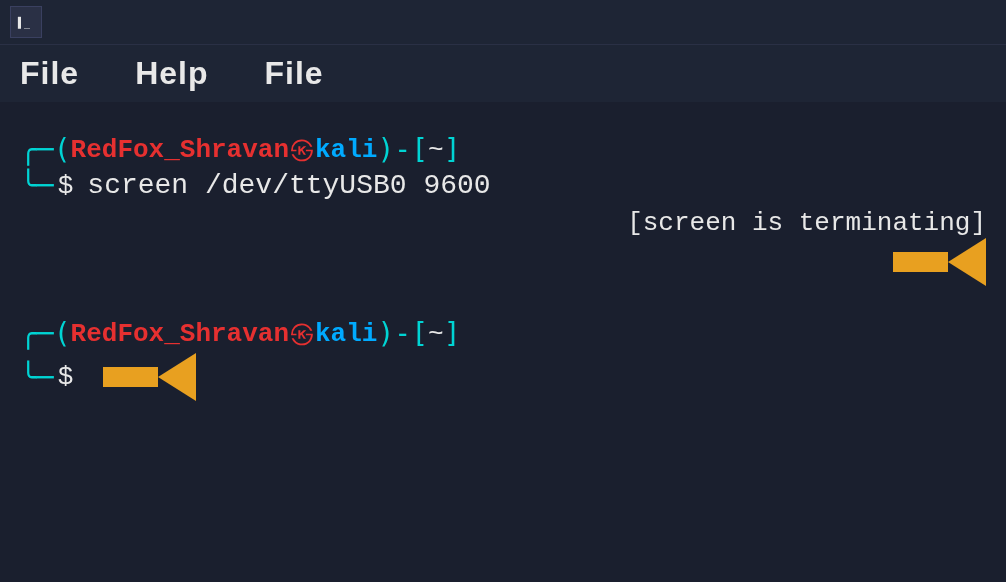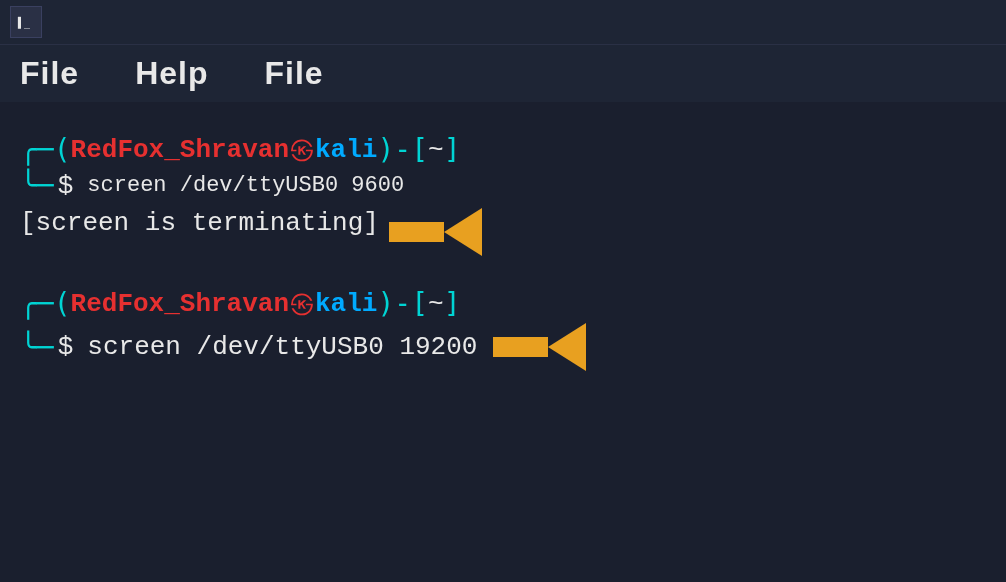--- a/index.html
+++ b/index.html
@@ -126,24 +126,24 @@
       <span style="color:#e63030; font-size:26px;">㉿</span>
       <span style="color:#00aaff; font-weight:bold; font-size:26px;">kali</span>
       <span style="color:#00d4d4; font-size:28px; font-family:monospace;">)-[</span>
       <span style="color:#e8e8e8; font-size:26px;">~</span>
       <span style="color:#00d4d4; font-size:28px; font-family:monospace;">]</span>
     </div>
 
     <div class="line2">
       <span style="color:#00d4d4; font-size:28px; font-family:monospace; margin-right:4px;">╰─</span>
       <span style="color:#e8e8e8; font-size:26px; margin-right:14px;">$</span>
-      <span style="color:#e8e8e8; font-size:22px;">screen /dev/ttyUSB0 9600</span>
+      <span style="color:#e8e8e8; font-size:28px;">screen /dev/ttyUSB0 9600</span>
     </div>
 
-    <div style="display:flex; align-items:flex-start; margin-top:4px;">
+    <div style="display:flex; align-items:flex-end; margin-top:4px;flex-direction:column;">
       <span style="color:#e8e8e8; font-size:26px;">[screen is terminating]</span>
 
       <div class="arrow-wrapper">
         <div class="arrow-body"></div>
         <div class="arrow-head"></div>
       </div>
     </div>
   </div>
 
   <div class="terminal-block">
@@ -154,21 +154,20 @@
       <span style="color:#e63030; font-size:26px;">㉿</span>
       <span style="color:#00aaff; font-weight:bold; font-size:26px;">kali</span>
       <span style="color:#00d4d4; font-size:28px; font-family:monospace;">)-[</span>
       <span style="color:#e8e8e8; font-size:26px;">~</span>
       <span style="color:#00d4d4; font-size:28px; font-family:monospace;">]</span>
     </div>
 
     <div style="display:flex; align-items:center;">
       <span style="color:#00d4d4; font-size:28px; font-family:monospace; margin-right:4px;">╰─</span>
       <span style="color:#e8e8e8; font-size:26px; margin-right:14px;">$</span>
-      <span style="color:#e8e8e8; font-size:26px;">screen /dev/ttyUSB0 19200</span>
 
       <div class="arrow-wrapper" style="margin-left:16px;">
         <div class="arrow-body"></div>
         <div class="arrow-head"></div>
       </div>
     </div>
   </div>
 
 </div>
 

